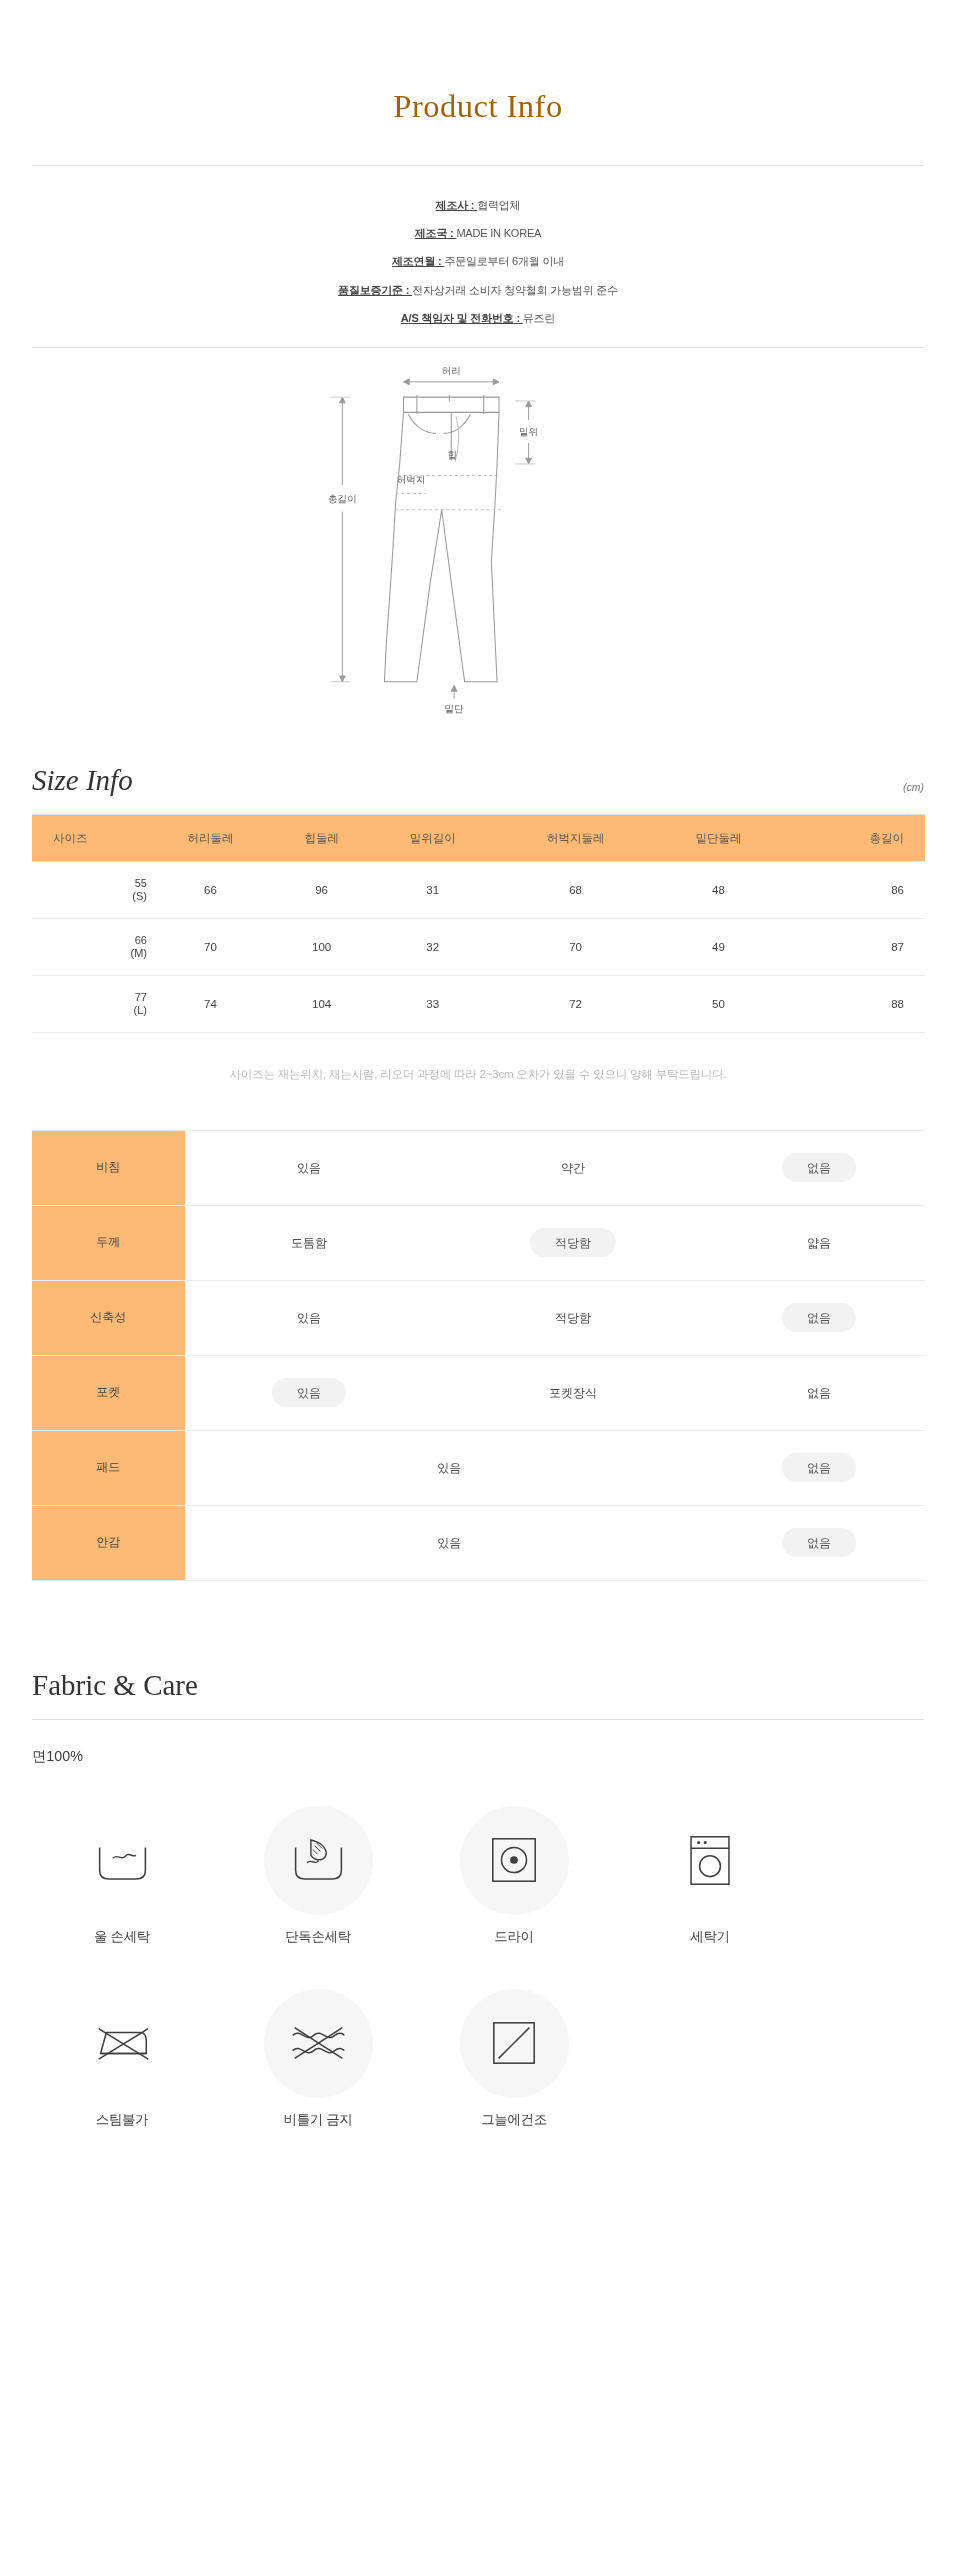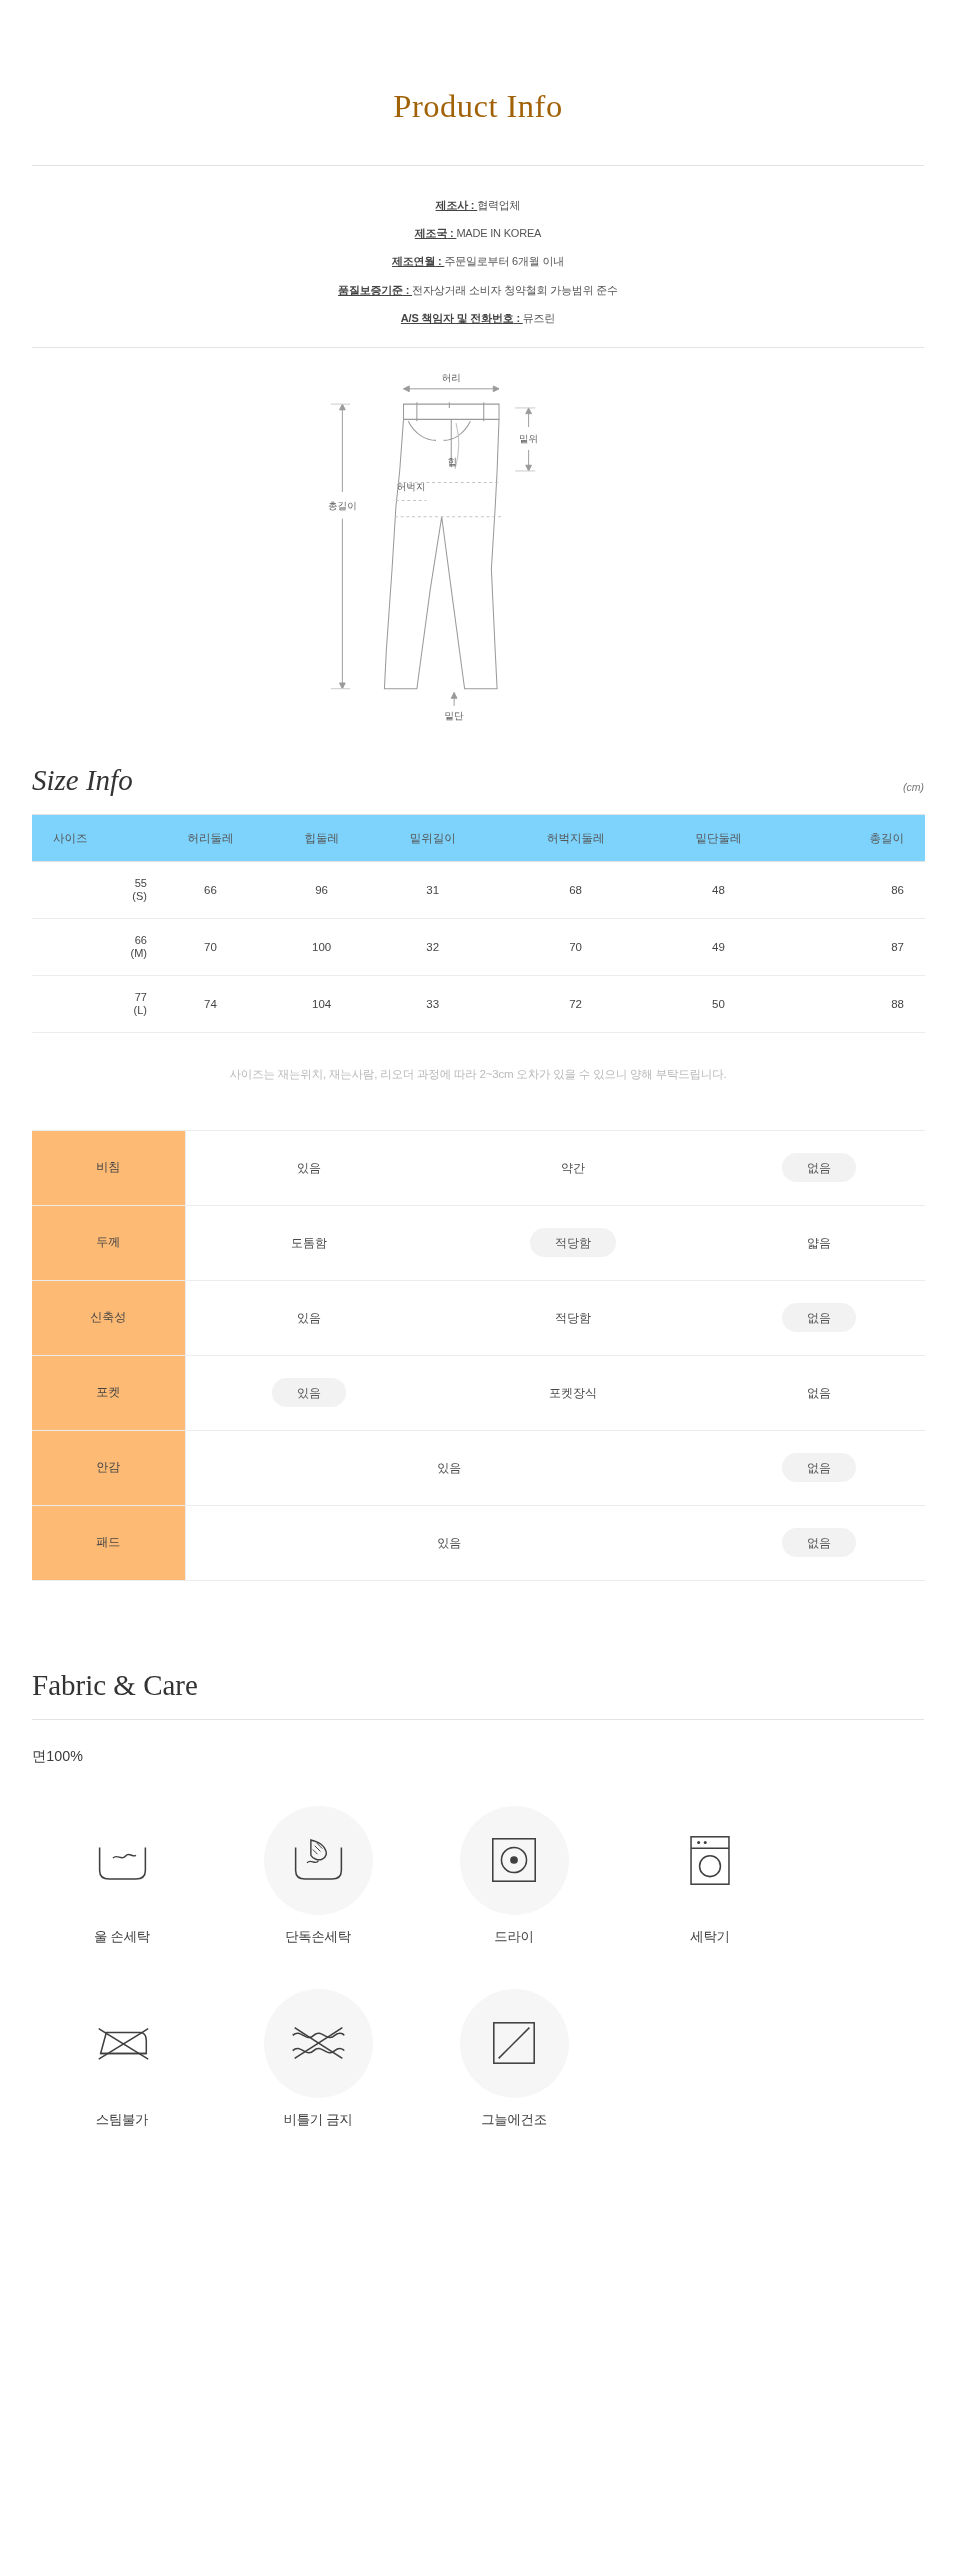--- a/index.html
+++ b/index.html
@@ -46,21 +46,21 @@
 
   
   .diagram-wrap {
     height:411px;
     position:relative;
   }
   .diagram {
     position:absolute;
     left:50%;
     transform:translateX(-50%);
-    top:16px;
+    top:9px;
   }
 
   
   .size-head {
     display:flex;
     align-items:flex-end;
     justify-content:space-between;
     padding:0 32px;
     margin-top:5.7px;
     font-style:italic;
@@ -73,21 +73,21 @@
   }
   .size-unit { font-size:10.5px; color:#777; padding-bottom:4.8px; }
 
   table.size {
     width:893px;
     margin:17px 32px 0 32px;
     border-collapse:collapse;
     font-size:11.5px;
   }
   table.size thead th {
-    background:#7dd3fc;
+    background:#fdba74;
     color:#555;
     font-weight:400;
     font-size:11.5px;
     padding:15.3px 0;
     border-top:1px solid #e2e2e2;
     border-bottom:1px solid #e2e2e2;
     text-align:center;
   }
   table.size thead th.first { text-align:left; padding-left:21px; width:115px; }
   table.size thead th.last  { text-align:right; padding-right:21px; width:143px; }
@@ -345,26 +345,26 @@
         <td><span class="opt">적당함</span></td>
         <td><span class="opt sel">없음</span></td>
       </tr>
       <tr>
         <td class="lbl">포켓</td>
         <td><span class="opt sel">있음</span></td>
         <td><span class="opt">포켓장식</span></td>
         <td><span class="opt">없음</span></td>
       </tr>
       <tr>
-        <td class="lbl">안감</td>
+        <td class="lbl">패드</td>
         <td colspan="2"><span class="opt">있음</span></td>
         <td><span class="opt sel">없음</span></td>
       </tr>
       <tr>
-        <td class="lbl">패드</td>
+        <td class="lbl">안감</td>
         <td colspan="2"><span class="opt">있음</span></td>
         <td><span class="opt sel">없음</span></td>
       </tr>
     </tbody>
   </table>
 
   <div class="fc-title">Fabric &amp; Care</div>
   <div class="fc-hr"></div>
   <div class="fc-material">면100%</div>
 

